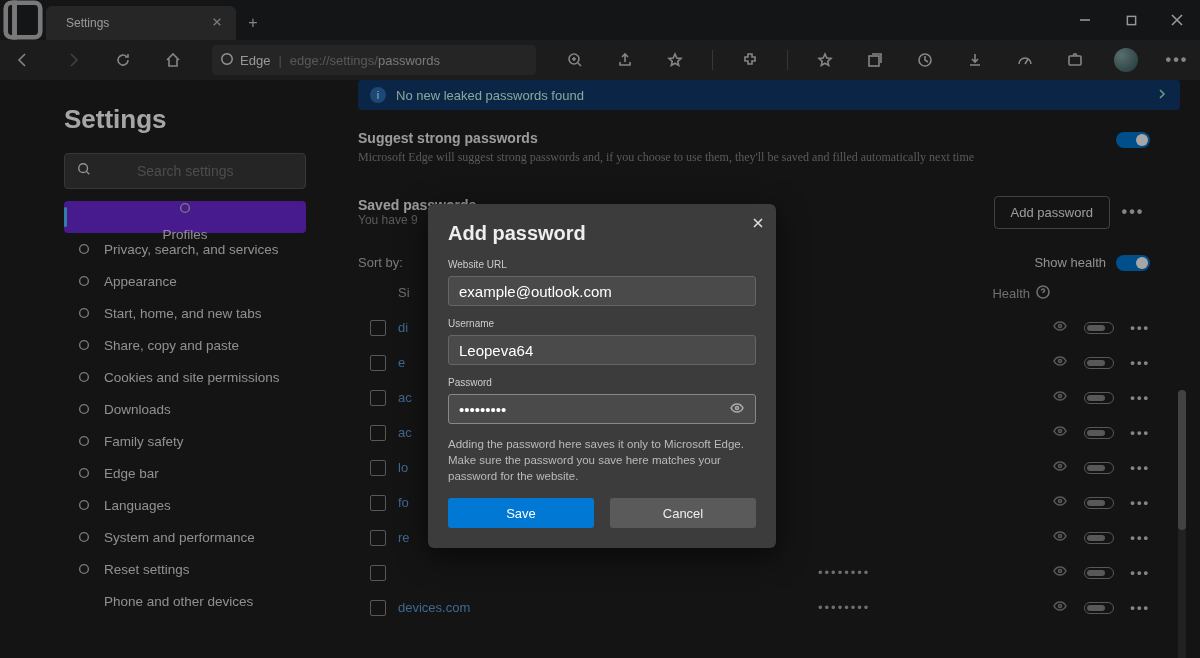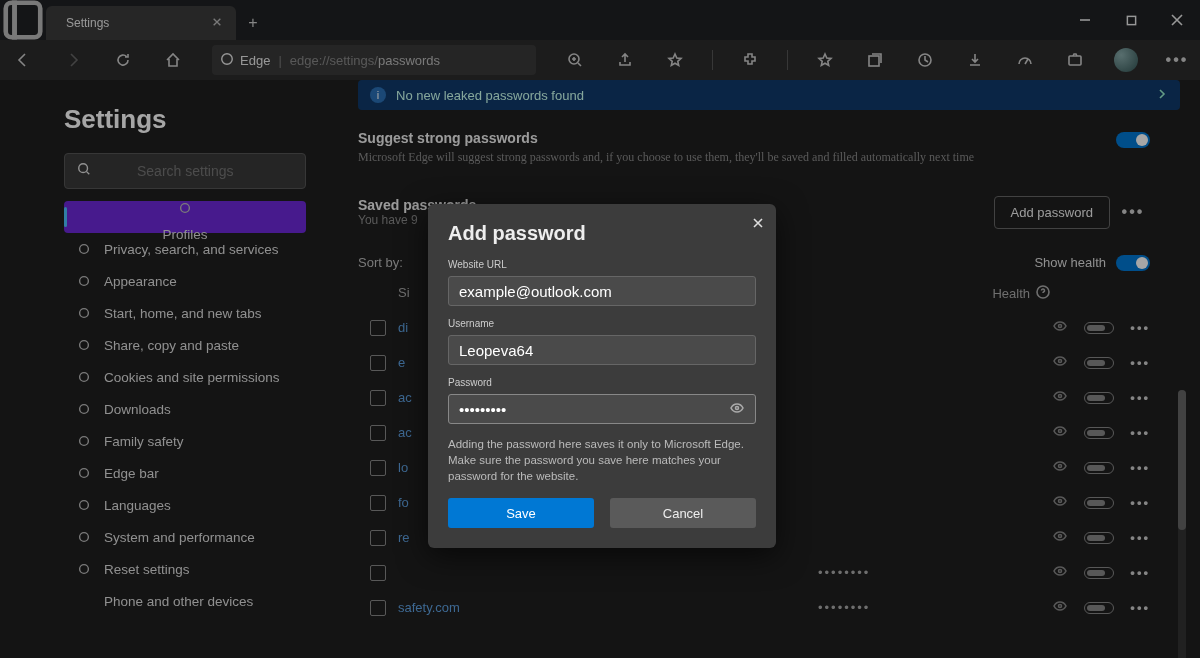--- a/index.html
+++ b/index.html
@@ -549,21 +549,21 @@
                 <circle cx="8" cy="8" r="1.5"></circle>
               </svg></span>
             <span class="health-pill"></span>
             <span class="dots">•••</span>
           </div>
         </div>
         <div class="row">
           <div class="cb">
             <div class="cb-box"></div>
           </div>
-          <div class="site">safety.com</div>
+          <div class="site">devices.com</div>
           <div class="pw">••••••••</div>
           <div class="actions">
             <span class="eye"><svg viewBox="0 0 16 16" width="16" height="16">
                 <path d="M2 8s2-4 6-4 6 4 6 4-2 4-6 4-6-4-6-4z"></path>
                 <circle cx="8" cy="8" r="1.5"></circle>
               </svg></span>
             <span class="health-pill"></span>
             <span class="dots">•••</span>
           </div>
         </div>

